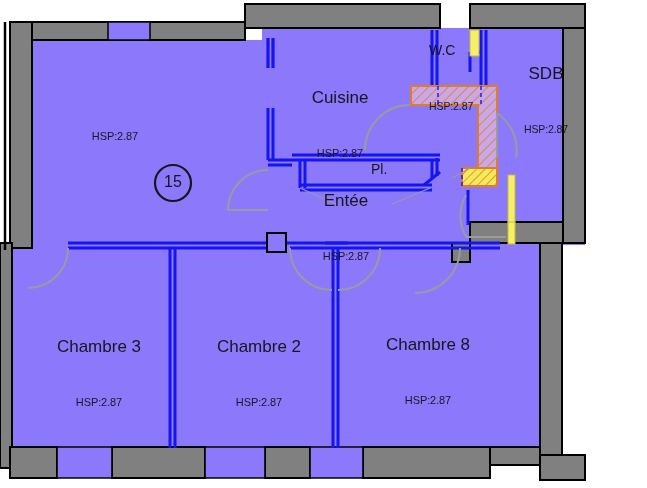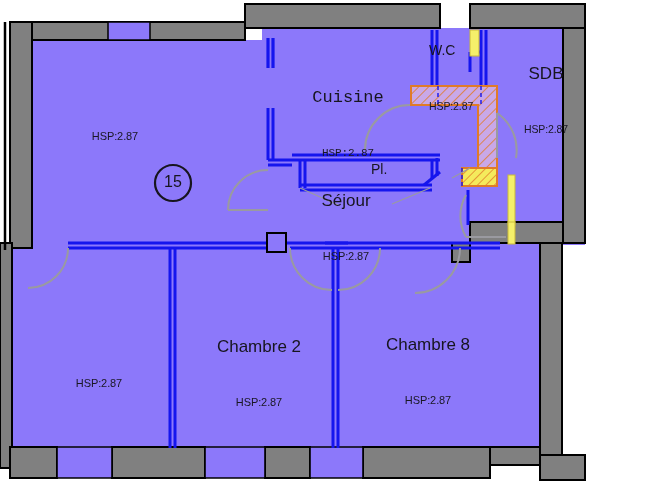--- a/index.html
+++ b/index.html
@@ -205,41 +205,42 @@
 
     <rect x="267" y="233" width="19" height="19" fill="#8c78fa" stroke="#000000" stroke-width="2"></rect>
 
     <circle cx="173" cy="183" r="18" fill="none" stroke="#17151e" stroke-width="2.2"></circle>
   </svg>
 
   <div class="room-label" style="left:50px; top:90px; width:130px;">
     <div class="room-hsp">HSP:2.87</div>
   </div>
 
-  <div class="room-label" style="left:293px; top:88px; width:110px;font-family:Liberation Mono, monospace;">
+  <div class="room-label" style="left:285px; top:88px; width:110px;">
     <div class="room-name">Cuisine</div>
     <div class="room-hsp">HSP:2.87</div>
   </div>
 
   <div class="room-label" style="left:429px; top:41px; width:62px; text-align:left;">
     <div class="room-name" style="font-size:14px;">W.C</div>
     <div class="room-hsp" style="font-size:10.5px;">HSP:2.87</div>
   </div>
 
   <div class="room-label" style="left:506px; top:64px; width:80px;">
     <div class="room-name">SDB</div>
     <div class="room-hsp" style="font-size:10.5px;">HSP:2.87</div>
   </div>
 
   <div class="room-label" style="left:301px; top:191px; width:90px;">
-    <div class="room-name">Séjour</div>
+    <div class="room-name">Entée</div>
     <div class="room-hsp">HSP:2.87</div>
   </div>
 
   <div class="room-label" style="left:33px; top:337px; width:132px;">
+    <div class="room-name">Chambre 3</div>
     <div class="room-hsp">HSP:2.87</div>
   </div>
 
   <div class="room-label" style="left:193px; top:337px; width:132px;">
     <div class="room-name">Chambre 2</div>
     <div class="room-hsp">HSP:2.87</div>
   </div>
 
   <div class="room-label" style="left:362px; top:335px; width:132px;">
     <div class="room-name">Chambre 8</div>

